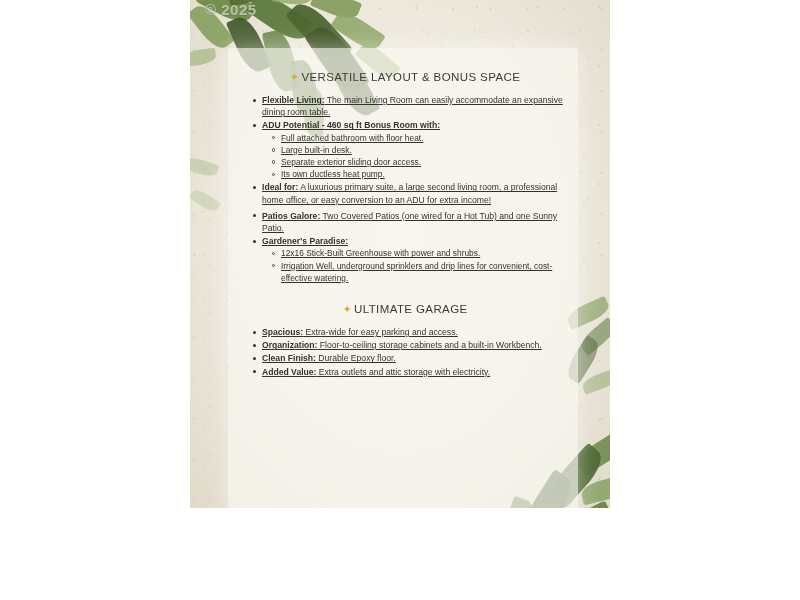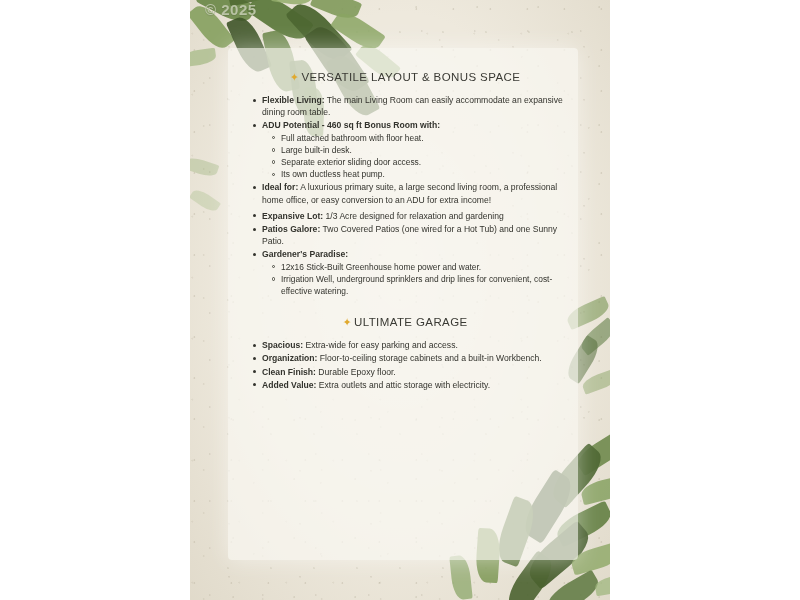--- a/index.html
+++ b/index.html
@@ -32,21 +32,21 @@
   }
   .letterbox.left { left: 0; }
   .letterbox.right { left: 610px; width: 190px; }
 
   
   #flyer {
     position: absolute;
     left: 190px;
     top: 0;
     width: 420px;
-    height: 600px;
+    height: 508px;
     overflow: hidden;
     background: #efeade;
   }
 
   
   #paper-texture {
     position: absolute;
     inset: 0;
     background-color: #eee9dd;
     background-image:
@@ -130,20 +130,21 @@
     margin: 0;
     padding: 0 6px 0 24px;
     list-style: none;
   }
   ul.lvl1 > li {
     position: relative;
     font-size: 8.6px;
     line-height: 12.2px;
     color: #33332d;
     margin-bottom: 1px;
+    text-decoration: underline;
   }
   ul.lvl1 > li::before {
     content: "";
     position: absolute;
     left: -9px;
     top: 4.6px;
     width: 3px;
     height: 3px;
     background: #33332d;
     border-radius: 50%;
@@ -253,29 +254,26 @@
             </li>
             <li>
               <span class="blabel">Ideal for:</span><span> A luxurious primary suite, a large second living room, a professional home office, or easy conversion to an ADU for extra income!</span>
             </li>
           </ul>
         </div>
 
         <div class="section">
           <ul class="lvl1">
             <li>
-              <span class="blabel">Expansive Lot:</span><span> 1/3 Acre designed for relaxation and gardening</span>
-            </li>
-            <li>
               <span class="blabel">Patios Galore:</span><span> Two Covered Patios (one wired for a Hot Tub) and one Sunny Patio.</span>
             </li>
             <li>
               <span class="blabel">Gardener's Paradise:</span>
               <ul class="lvl2">
-                <li>12x16 Stick-Built Greenhouse home power and water.</li>
+                <li>12x16 Stick-Built Greenhouse with power and shrubs.</li>
                 <li>Irrigation Well, underground sprinklers and drip lines for convenient, cost-effective watering.</li>
               </ul>
             </li>
           </ul>
         </div>
 
         <div class="section">
           <div class="sec-title sp3">
             <span class="spark">✦</span><span>ULTIMATE GARAGE</span>
           </div>

